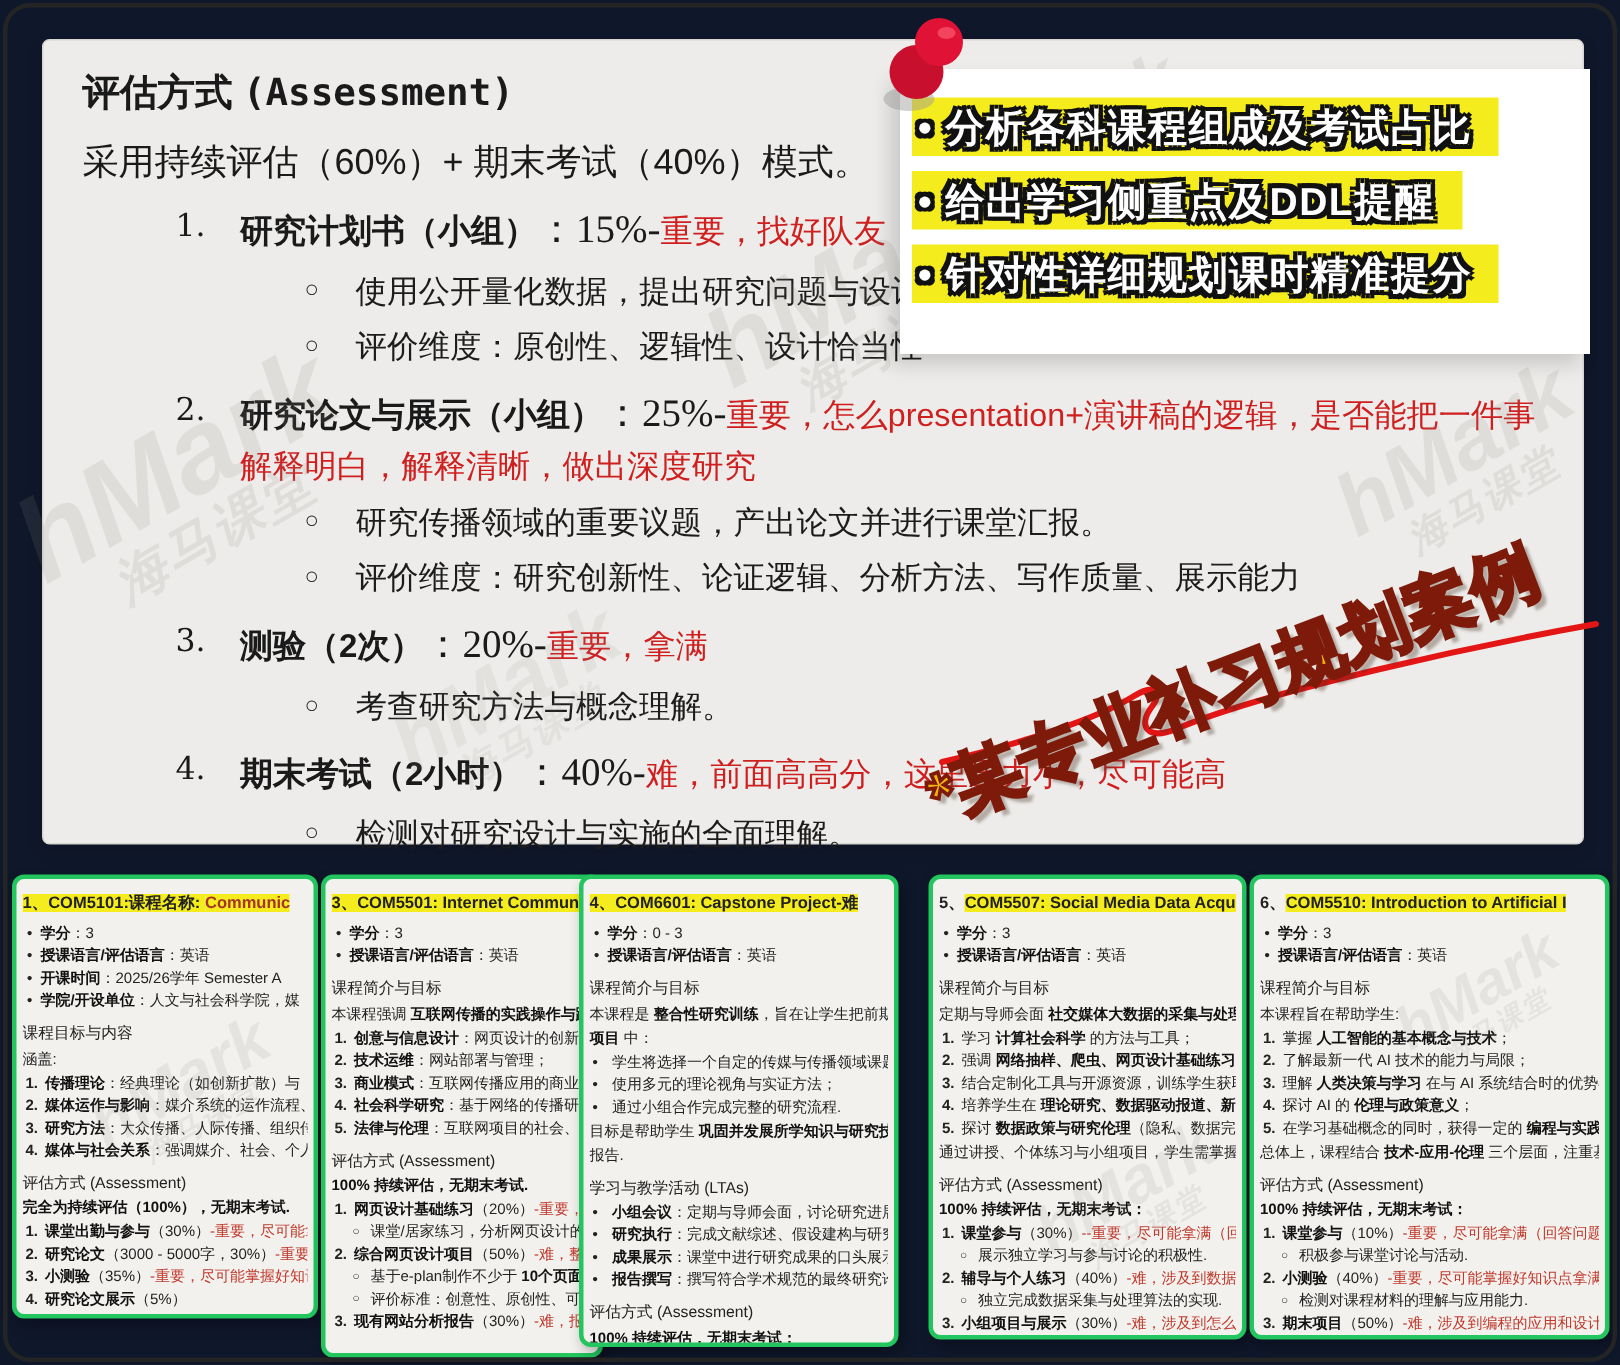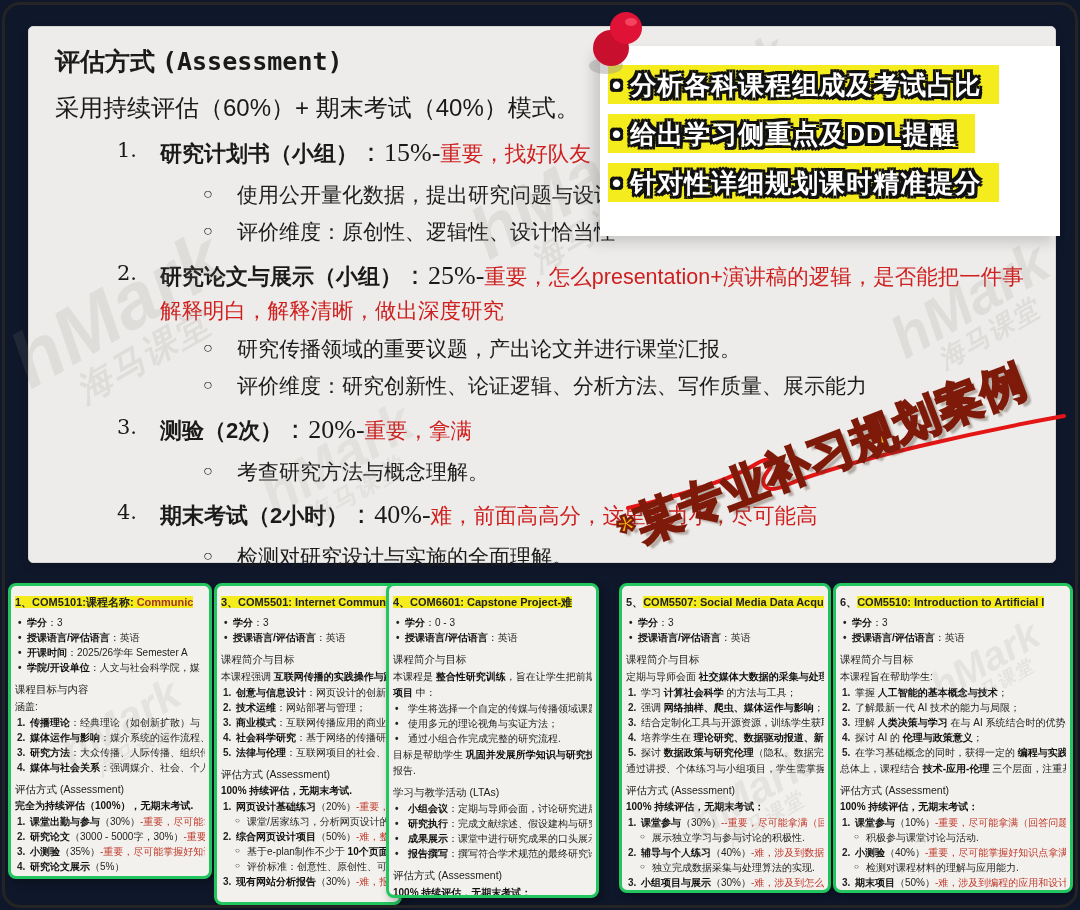--- a/index.html
+++ b/index.html
@@ -202,21 +202,21 @@
         <div class="c-head">评估方式 (Assessment)</div>
         <div class="c-p"><span class="sg-b">100% 持续评估，无期末考试：</span></div>
       </div>
       <div class="card" style="left: 619px; width: 212px; height: 310px;">
         <div class="card-title"><span class="sg-n">5、</span><span class="sg-hl">COM5507: Social Media Data Acquisit</span></div>
         <div class="cmeta-item"><span class="sg-b">学分</span><span class="sg-n">：3</span></div>
         <div class="cmeta-item"><span class="sg-b">授课语言/评估语言</span><span class="sg-n">：英语</span></div>
         <div class="c-head">课程简介与目标</div>
         <div class="c-p"><span class="sg-n">定期与导师会面 </span><span class="sg-b">社交媒体大数据的采集与处理</span><span class="sg-n">，主要特点:</span></div>
         <div class="cli"><span class="cli-num">1.</span><span><span class="sg-n">学习 </span><span class="sg-b">计算社会科学</span><span class="sg-n"> 的方法与工具；</span></span></div>
-        <div class="cli"><span class="cli-num">2.</span><span><span class="sg-n">强调 </span><span class="sg-b">网络抽样、爬虫、媒体运作与影响</span><span class="sg-n">；</span></span></div>
+        <div class="cli"><span class="cli-num">2.</span><span><span class="sg-n">强调 </span><span class="sg-b">网络抽样、爬虫、网页设计基础练习</span><span class="sg-n">；</span></span></div>
         <div class="cli"><span class="cli-num">3.</span><span><span class="sg-n">结合定制化工具与开源资源，训练学生获取社交媒</span></span></div>
         <div class="cli"><span class="cli-num">4.</span><span><span class="sg-n">培养学生在 </span><span class="sg-b">理论研究、数据驱动报道、新闻可视化</span></span></div>
         <div class="cli"><span class="cli-num">5.</span><span><span class="sg-n">探讨 </span><span class="sg-b">数据政策与研究伦理</span><span class="sg-n">（隐私、数据完整性、开</span></span></div>
         <div class="c-p"><span class="sg-n">通过讲授、个体练习与小组项目，学生需掌握 </span></div>
         <div class="c-head">评估方式 (Assessment)</div>
         <div class="c-p"><span class="sg-b">100% 持续评估，无期末考试：</span></div>
         <div class="cli"><span class="cli-num">1.</span><span><span class="sg-b">课堂参与</span><span class="sg-n">（30%）</span><span class="sg-r">--重要，尽可能拿满（回答问题）</span></span></div>
         <div class="csub"><span class="sg-n">展示独立学习与参与讨论的积极性.</span></div>
         <div class="cli"><span class="cli-num">2.</span><span><span class="sg-b">辅导与个人练习</span><span class="sg-n">（40%）</span><span class="sg-r">-难，涉及到数据收集和算</span></span></div>
         <div class="csub"><span class="sg-n">独立完成数据采集与处理算法的实现.</span></div>

